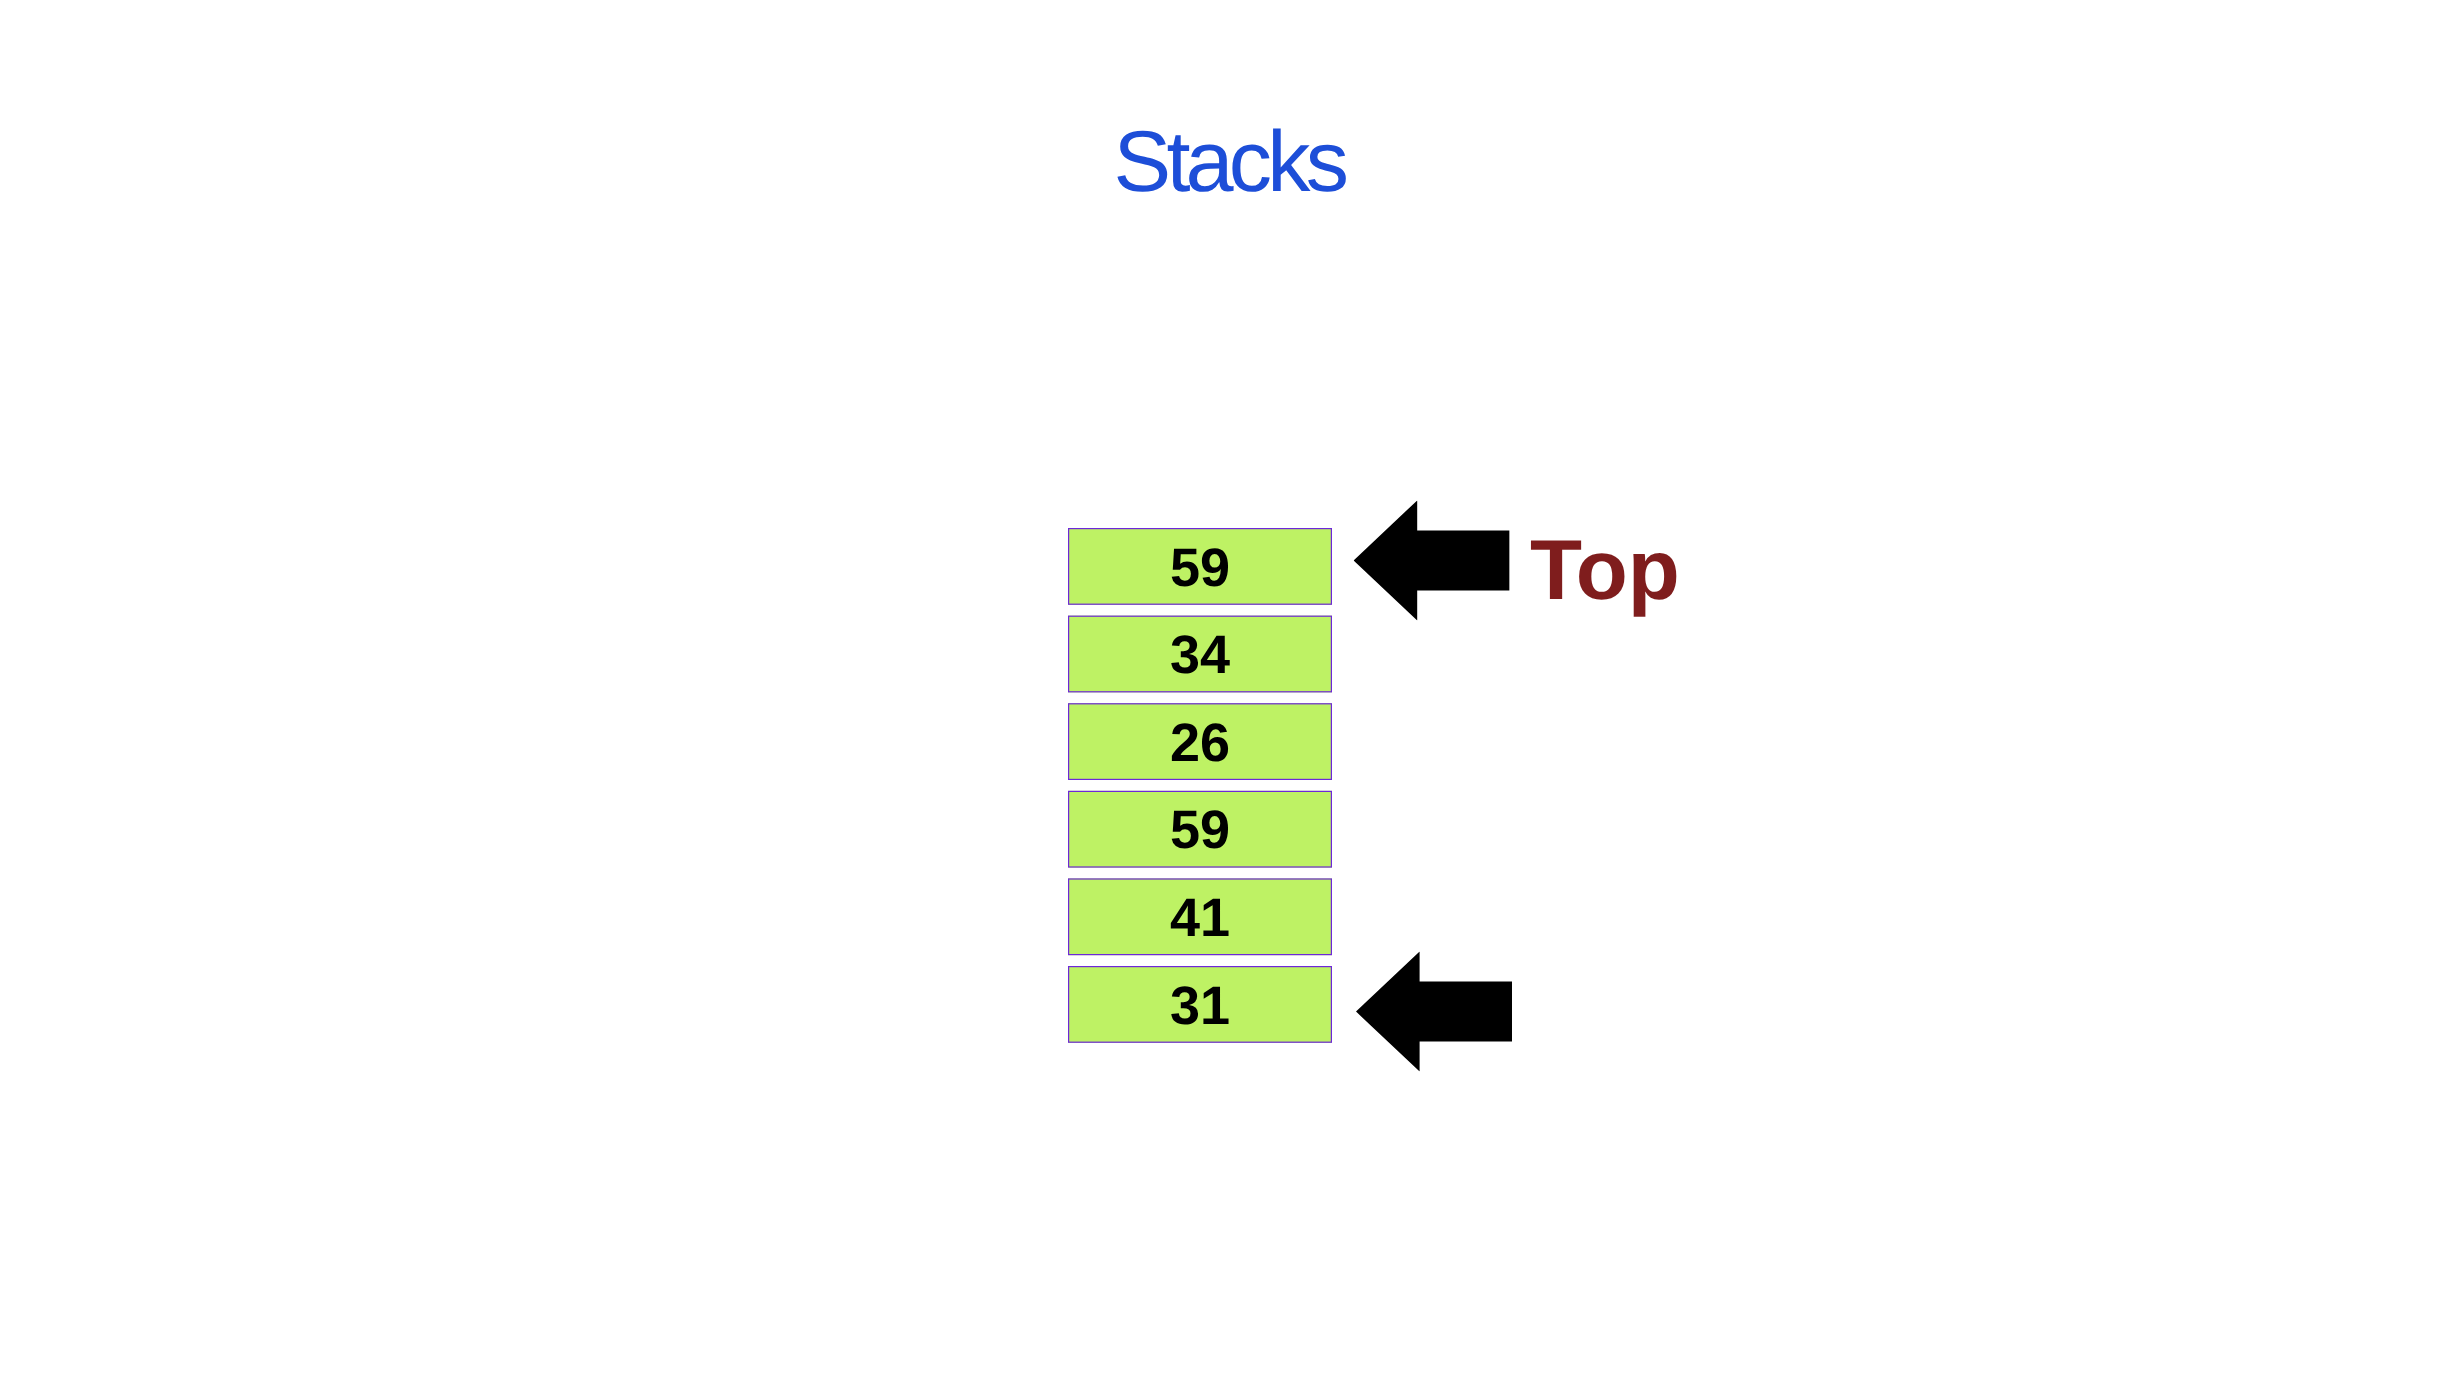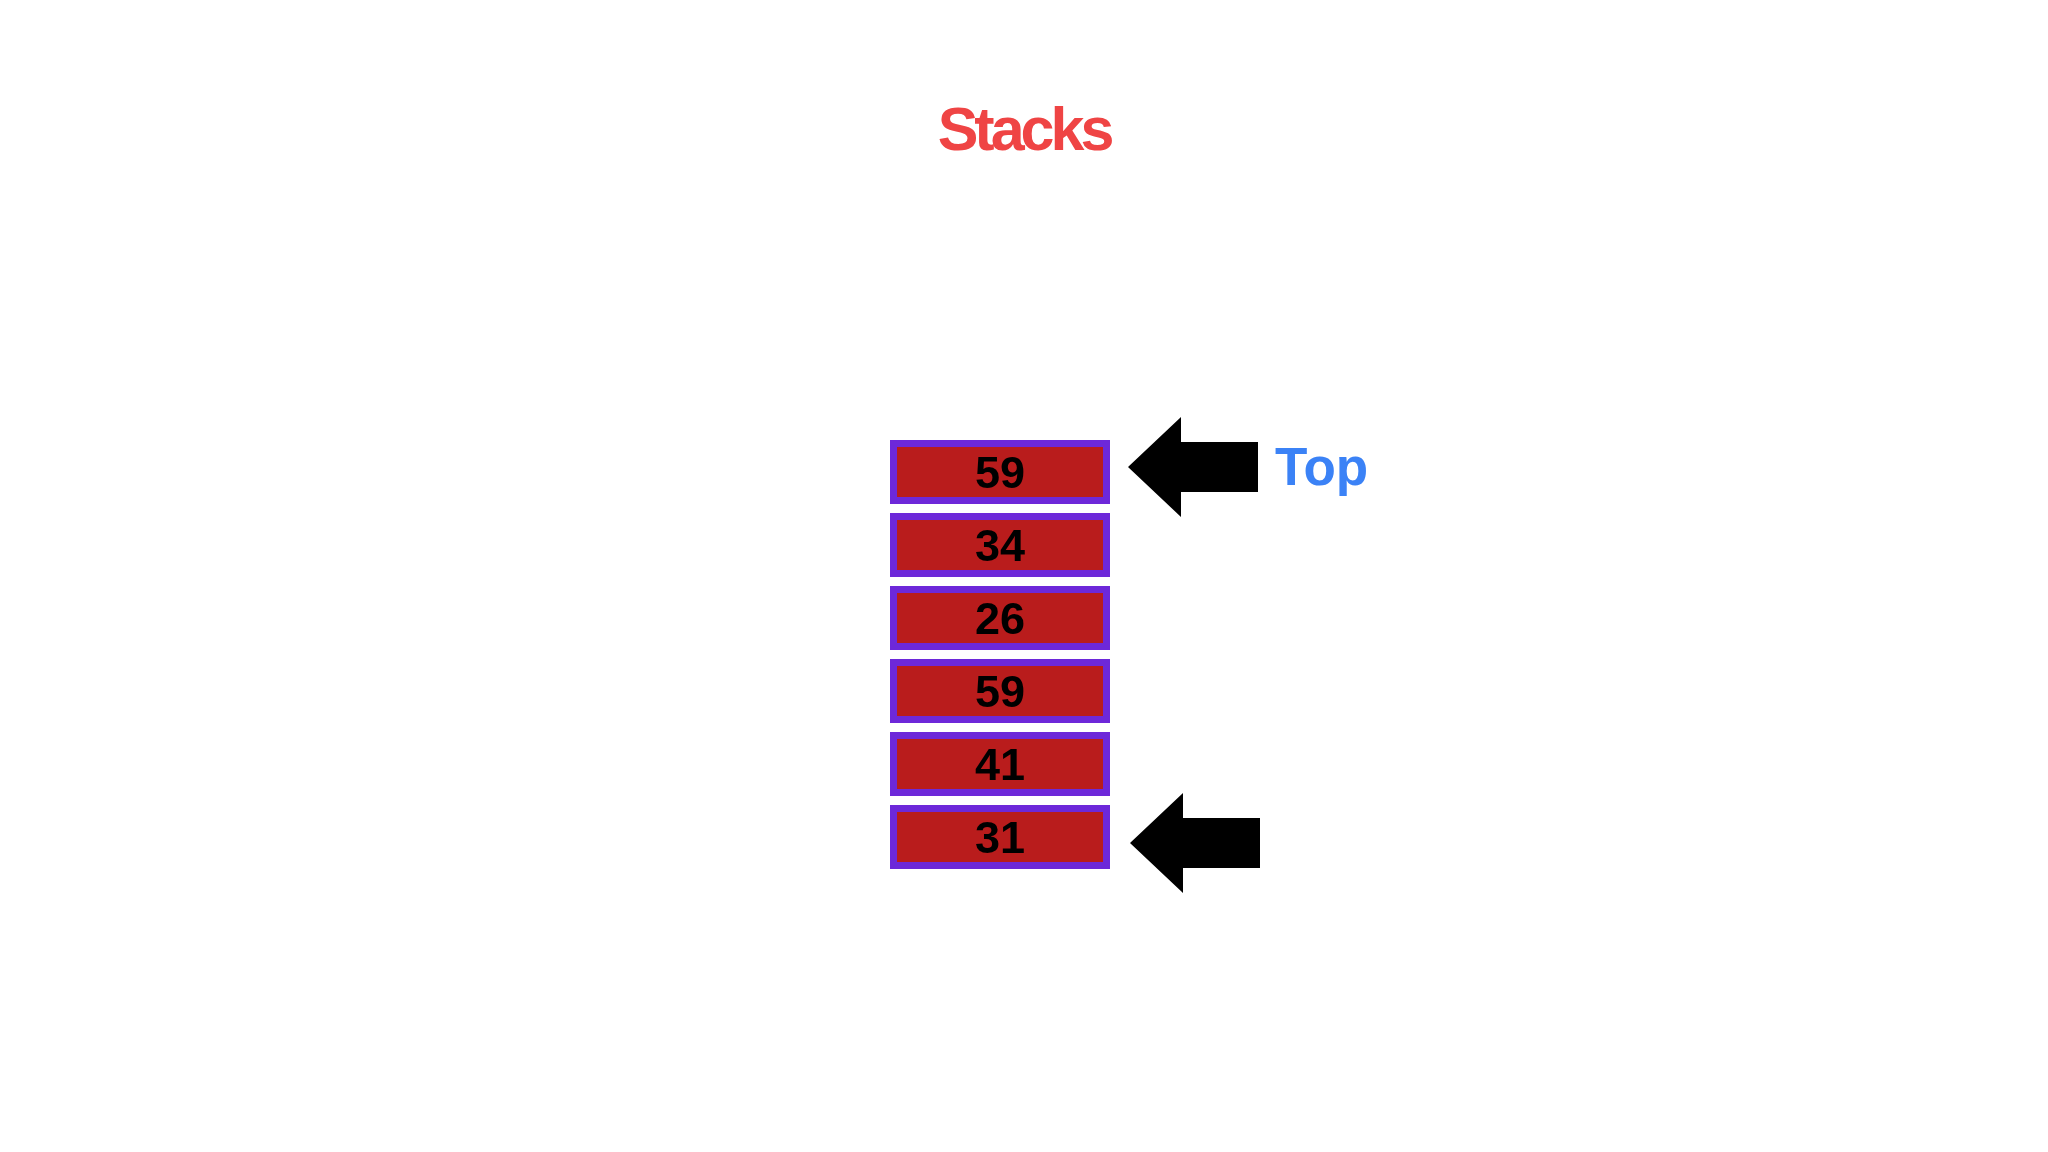--- a/index.html
+++ b/index.html
@@ -17,40 +17,40 @@
   }
   .canvas {
     position: absolute;
     inset: 0;
   }
   .slide-title {
     position: absolute;
     top: 99px;
     left: 50%;
     transform: translateX(-50%);
-    font-size: 61px;
+    font-size: 72px;
     line-height: 1;
-    font-weight: 700;
+    font-weight: 400;
     letter-spacing: -4px;
     white-space: nowrap;
-    color: #ef4444;
+    color: #1d4ed8;
   }
   .stack {
     position: absolute;
     left: 890px;
     top: 440px;
     display: flex;
     flex-direction: column;
   }
   .stack-box {
     box-sizing: border-box;
     width: 220px;
     height: 64px;
-    border: 7px solid #6d28d9;
-    background: #b91c1c;
+    border: 1px solid #6d28d9;
+    background: #bef264;
     margin-bottom: 9px;
     display: flex;
     align-items: center;
     justify-content: center;
   }
   .stack-box:last-child { margin-bottom: 0; }
   .stack-value {
     font-size: 45px;
     font-weight: 700;
     line-height: 1;
@@ -60,25 +60,25 @@
     position: absolute;
     width: 130px;
     height: 100px;
   }
   .arrow-top { left: 1128px; top: 417px; }
   .arrow-bottom { left: 1130px; top: 793px; }
   .arrow svg { display: block; width: 100%; height: 100%; }
   .pointer-label {
     position: absolute;
     left: 1275px;
-    font-size: 53px;
+    font-size: 71px;
     font-weight: 700;
     line-height: 1;
     white-space: nowrap;
-    color: #3b82f6;
+    color: #7f1d1d;
   }
   .pointer-label-top { top: 440px; }
   .pointer-label-bottom { top: 815px; }
 </style>
 </head>
 <body>
 
 <div class="canvas">
 
   <div class="slide-title">Stacks</div>

